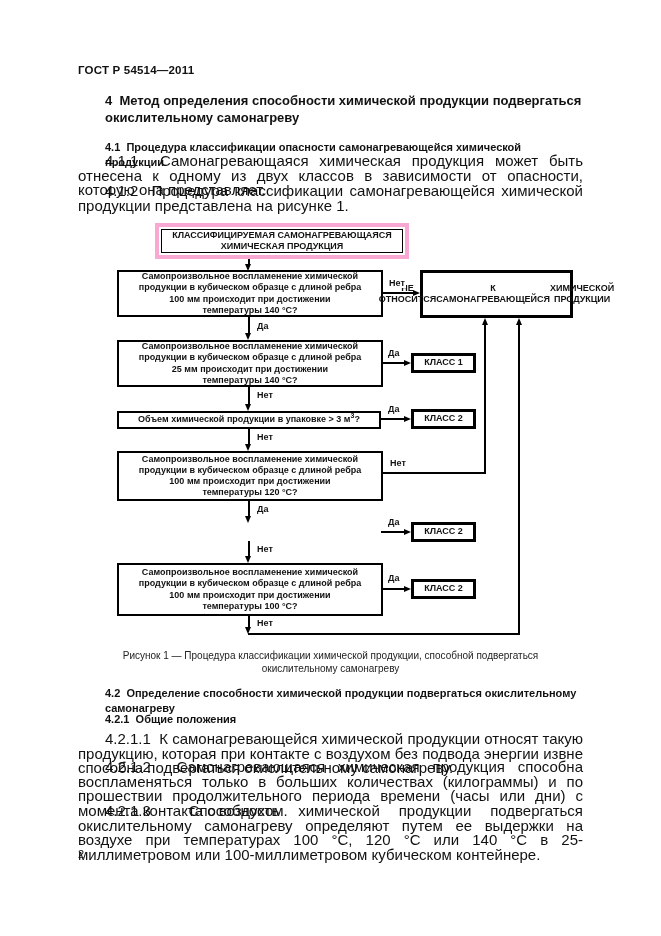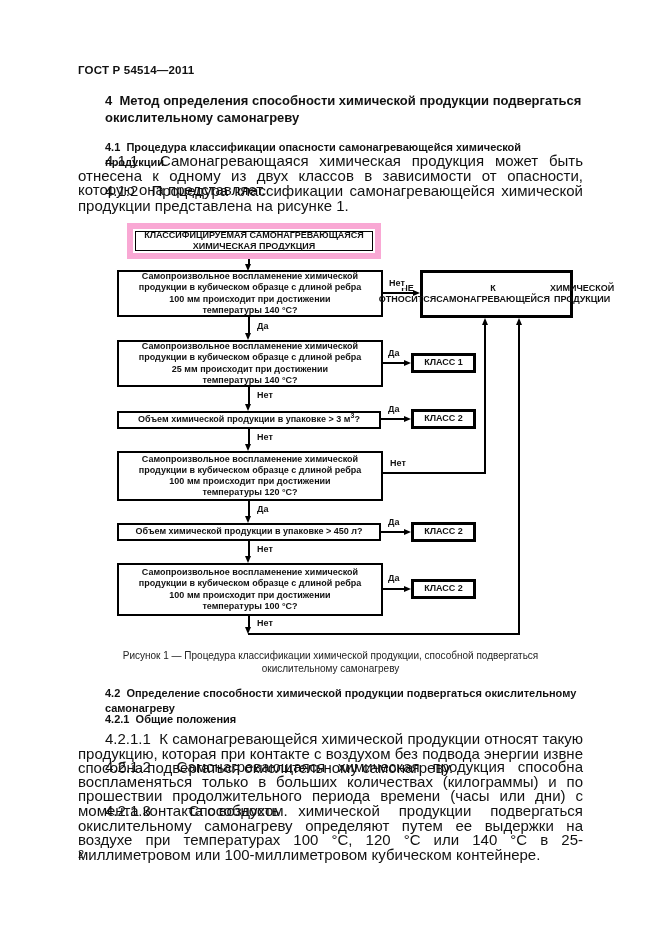--- a/index.html
+++ b/index.html
@@ -16,21 +16,21 @@
   .pagenum{font-size:11px;}
 
   
   .node{
     position:absolute;box-sizing:border-box;border:2px solid #000;background:#fff;
     display:flex;align-items:center;justify-content:center;text-align:center;
     font-weight:bold;font-size:9px;line-height:11.2px;padding:1px 4px;
   }
   .node .ln{display:block;}
   .thick{border-width:3px;}
-  .start-outer{position:absolute;box-sizing:border-box;border:6px solid #f9a8d4;background:#fff;padding:2px;}
+  .start-outer{position:absolute;box-sizing:border-box;border:4px solid #f9a8d4;background:#fff;padding:2px;margin-left:28px;}
   .start-inner{box-sizing:border-box;border:1.5px solid #000;width:100%;height:100%;
     display:flex;flex-direction:column;align-items:center;justify-content:center;
     text-align:center;font-weight:bold;font-size:9px;line-height:11.5px;}
   .hline{position:absolute;height:2px;background:#000;}
   .vline{position:absolute;width:2px;background:#000;}
   .ah-right{position:absolute;width:0;height:0;border-top:3.5px solid transparent;border-bottom:3.5px solid transparent;border-left:7px solid #000;}
   .ah-down{position:absolute;width:0;height:0;border-left:3.5px solid transparent;border-right:3.5px solid transparent;border-top:7px solid #000;}
   .ah-up{position:absolute;width:0;height:0;border-left:3.5px solid transparent;border-right:3.5px solid transparent;border-bottom:7px solid #000;}
   .flabel{position:absolute;font-size:9px;font-weight:bold;background:#fff;padding:0 1px;}
   .caption{font-size:10px;text-align:center;line-height:13px;color:#222;}
@@ -89,23 +89,20 @@
       <span>КЛАСС 2</span>
     </div>
 
     <div class="node" style="left:117px;top:451px;width:266px;height:50px;flex-direction:column;">
       <span class="ln">Самопроизвольное воспламенение химической</span>
       <span class="ln">продукции в кубическом образце с длиной ребра</span>
       <span class="ln">100 мм происходит при достижении</span>
       <span class="ln">температуры 120 °С?</span>
     </div>
 
-    <div class="node" style="left:117px;top:523px;width:264px;height:18px;">
-      <span>Объем химической продукции в упаковке &gt; 450 л?</span>
-    </div>
 
     <div class="node thick" style="left:411px;top:522px;width:65px;height:20px;">
       <span>КЛАСС 2</span>
     </div>
 
     <div class="node" style="left:117px;top:563px;width:266px;height:53px;flex-direction:column;">
       <span class="ln">Самопроизвольное воспламенение химической</span>
       <span class="ln">продукции в кубическом образце с длиной ребра</span>
       <span class="ln">100 мм происходит при достижении</span>
       <span class="ln">температуры 100 °С?</span>

